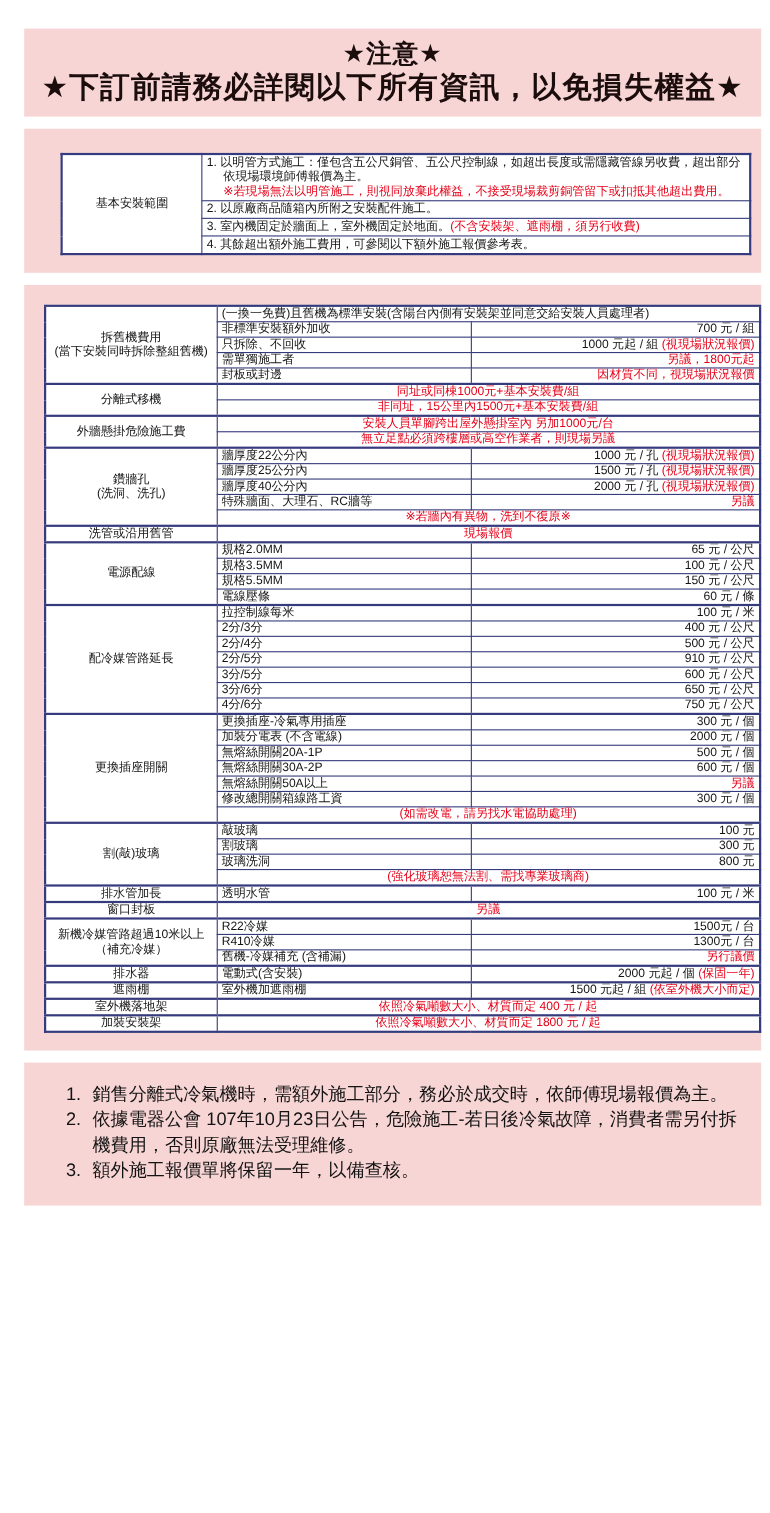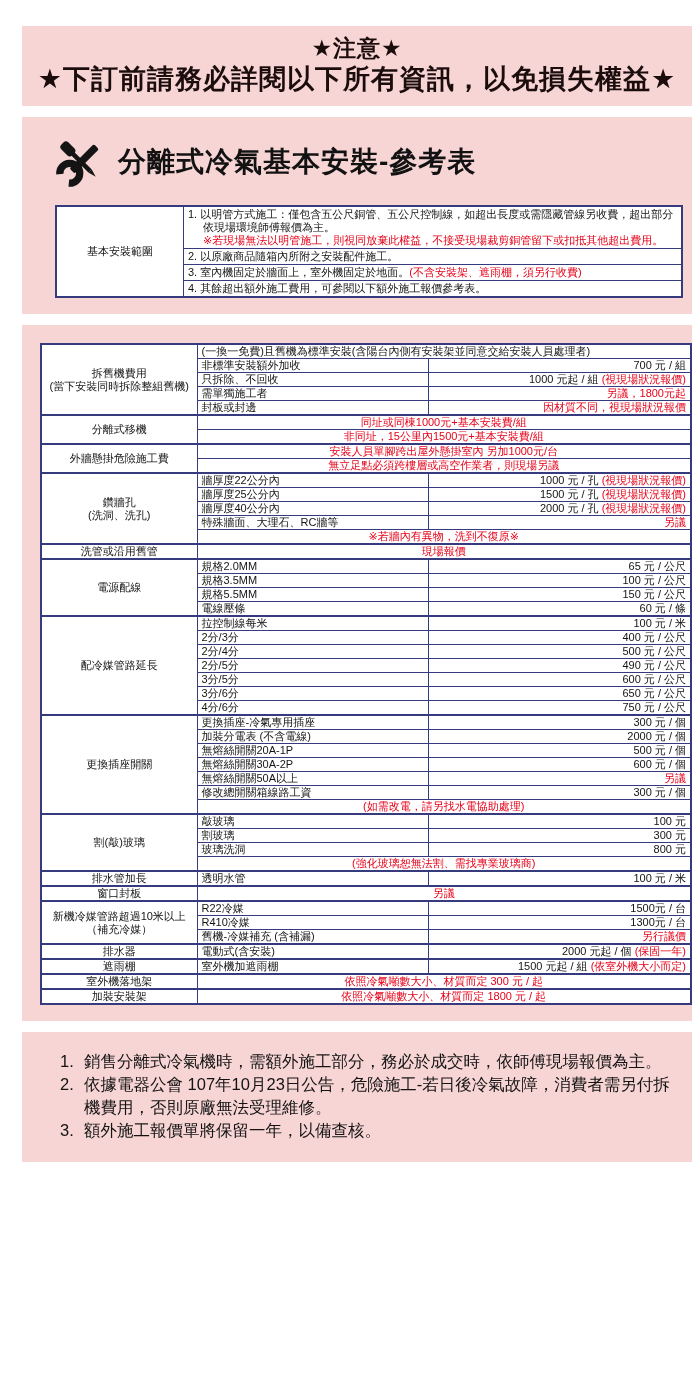--- a/index.html
+++ b/index.html
@@ -52,38 +52,20 @@
 <body>
 
 <div>
 
   <div class="banner">
     <div class="l1">★注意★</div>
     <div class="l2">★下訂前請務必詳閱以下所有資訊，以免損失權益★</div>
   </div>
 
   <section class="panel">
-    <div class="sec-head">
-      <span class="tool-icon">
-        <svg viewBox="0 0 64 64" aria-hidden="true">
-          <g fill="#141414" stroke="none">
-            <g transform="rotate(45 32 32)">
-              <rect x="28" y="8" width="8" height="38" rx="2"></rect>
-              <path d="M25 58 A11 11 0 1 1 39 58" fill="none" stroke="#141414" stroke-width="8"></path>
-            </g>
-            <g transform="rotate(-45 32 32)">
-              <rect x="26.5" y="3" width="11" height="17" rx="4"></rect>
-              <rect x="29.5" y="19" width="5" height="27"></rect>
-              <path d="M29.5 46 h5 l-2.5 9 z"></path>
-            </g>
-          </g>
-        </svg>
-      </span>
-      <span class="sec-title">分離式冷氣基本安裝-參考表</span>
-    </div>
     <table id="basic-table">
         <tbody>
           <tr>
             <td class="lbl" rowspan="4">基本安裝範圍</td>
             <td class="content">
               <div class="line"><span>1. 以明管方式施工：僅包含五公尺銅管、五公尺控制線，如超出長度或需隱藏管線另收費，超出部分</span></div>
               <div class="line indent"><span>依現場環境師傅報價為主。</span></div>
               <div class="line indent"><span class="red">※若現場無法以明管施工，則視同放棄此權益，不接受現場裁剪銅管留下或扣抵其他超出費用。</span></div>
             </td>
           </tr>
@@ -199,21 +181,21 @@
           <tr>
             <td class="item"><span>2分/3分</span></td>
             <td class="price"><span>400 元 / 公尺</span></td>
           </tr>
           <tr>
             <td class="item"><span>2分/4分</span></td>
             <td class="price"><span>500 元 / 公尺</span></td>
           </tr>
           <tr>
             <td class="item"><span>2分/5分</span></td>
-            <td class="price"><span>490 元 / 公尺</span></td>
+            <td class="price"><span>910 元 / 公尺</span></td>
           </tr>
           <tr>
             <td class="item"><span>3分/5分</span></td>
             <td class="price"><span>600 元 / 公尺</span></td>
           </tr>
           <tr>
             <td class="item"><span>3分/6分</span></td>
             <td class="price"><span>650 元 / 公尺</span></td>
           </tr>
           <tr>
@@ -292,21 +274,21 @@
             <td class="item"><span>電動式(含安裝)</span></td>
             <td class="price"><span>2000 元起 / 個  </span><span class="red">(保固一年)</span></td>
           </tr>
           <tr class="grp">
             <td class="lbl" rowspan="1">遮雨棚</td>
             <td class="item"><span>室外機加遮雨棚</span></td>
             <td class="price"><span>1500 元起 / 組 </span><span class="red">(依室外機大小而定)</span></td>
           </tr>
           <tr class="grp">
             <td class="lbl" rowspan="1">室外機落地架</td>
-            <td class="span center" colspan="2"><span class="red">依照冷氣噸數大小、材質而定 300 元 / 起</span></td>
+            <td class="span center" colspan="2"><span class="red">依照冷氣噸數大小、材質而定 400 元 / 起</span></td>
           </tr>
           <tr class="grp">
             <td class="lbl" rowspan="1">加裝安裝架</td>
             <td class="span center" colspan="2"><span class="red">依照冷氣噸數大小、材質而定 1800 元 / 起</span></td>
           </tr>
         </tbody>
     </table>
   </section>
 
 

